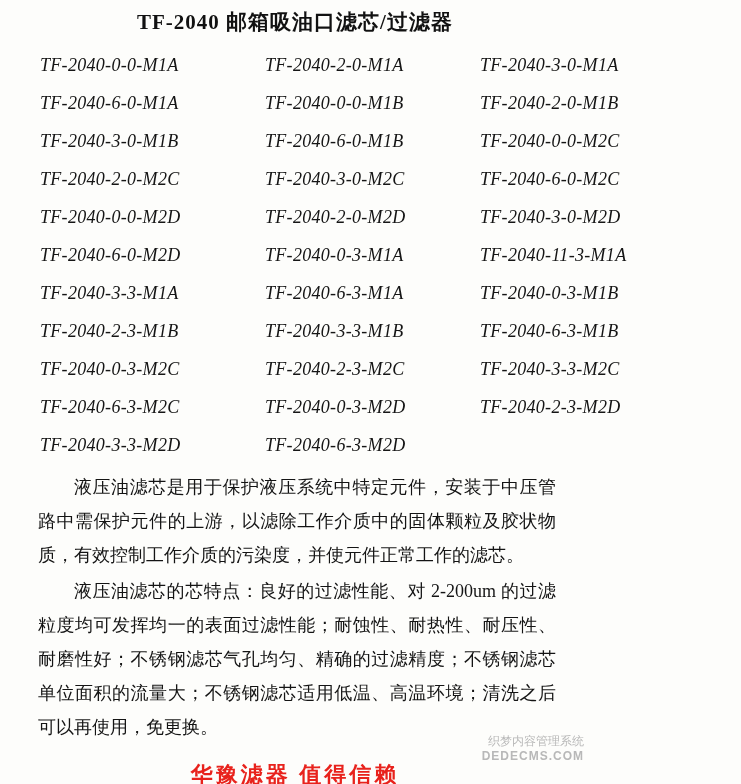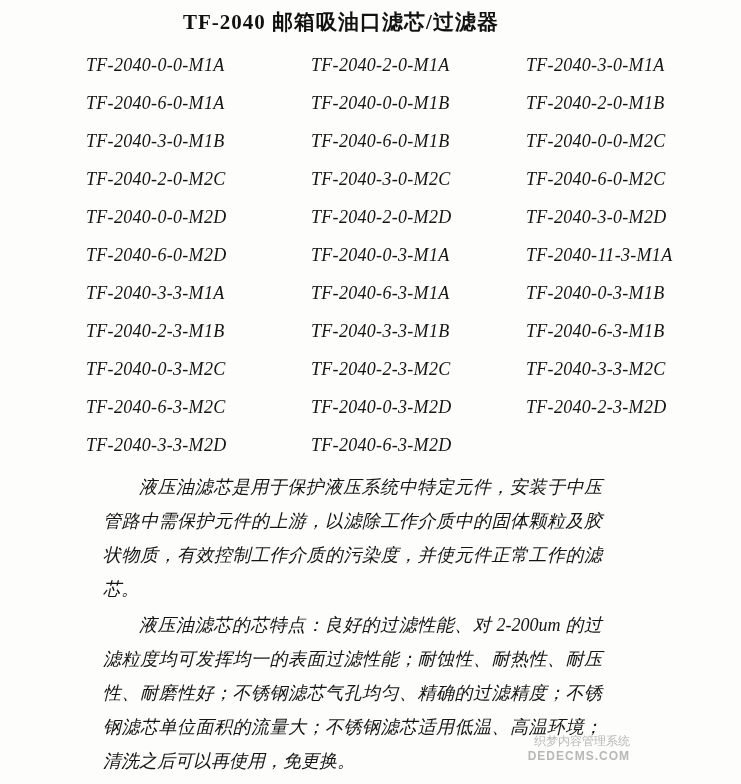--- a/index.html
+++ b/index.html
@@ -13,21 +13,20 @@
     font-family: "Liberation Serif", "DejaVu Serif", serif;
     color: #1a1a1a;
     overflow: hidden;
   }
   .page {
     position: relative;
     width: 590px;
     height: 784px;
     box-sizing: border-box;
     padding: 0;
-    margin-left: 46px;
   }
   .title {
     text-align: center;
     font-size: 21px;
     font-weight: bold;
     letter-spacing: 1px;
     padding-top: 8px;
     padding-bottom: 6px;
     color: #111;
   }
@@ -39,22 +38,21 @@
     font-style: italic;
   }
   .model-cell {
     font-size: 18px;
     line-height: 38px;
     letter-spacing: 0.3px;
     white-space: nowrap;
     color: #151515;
   }
   .body-text {
-    padding: 6px 34px 0 57px;
-    font-style: italic;
+    padding: 6px 34px 0 38px;
   }
   .para {
     font-size: 18px;
     line-height: 34px;
     text-indent: 2em;
     text-align: justify;
     color: #141414;
     margin: 0 0 2px 0;
   }
   .footer-slogan {

